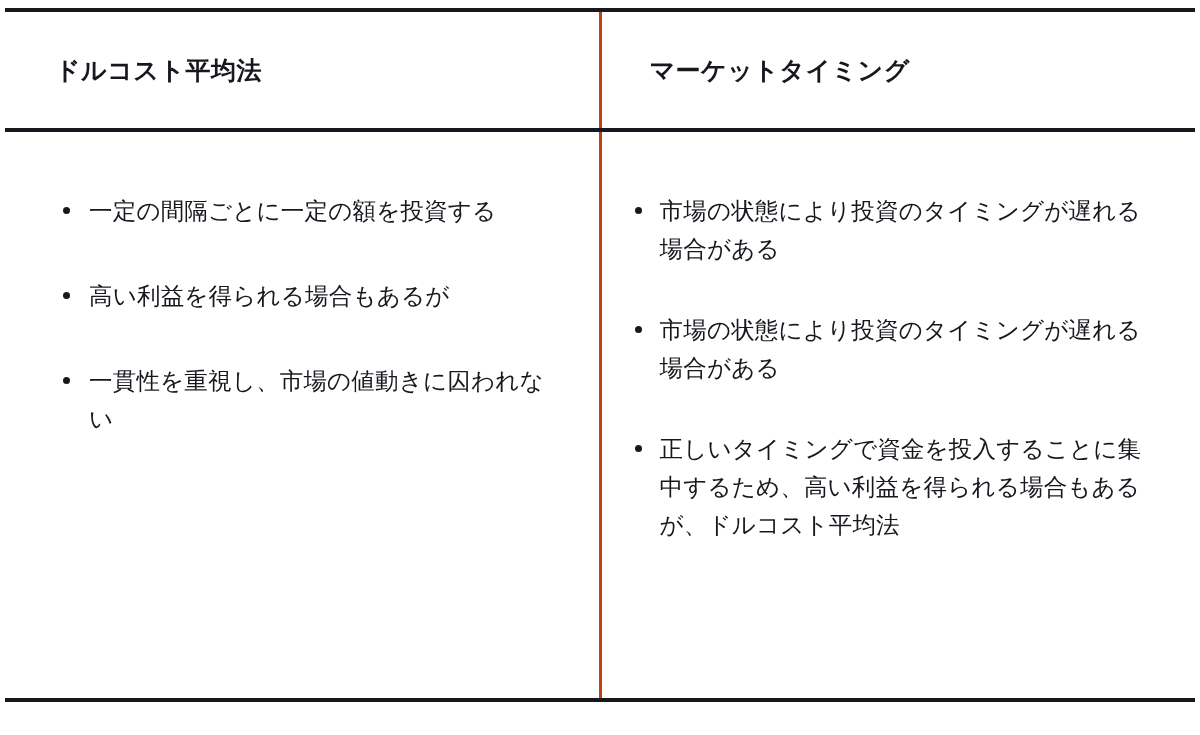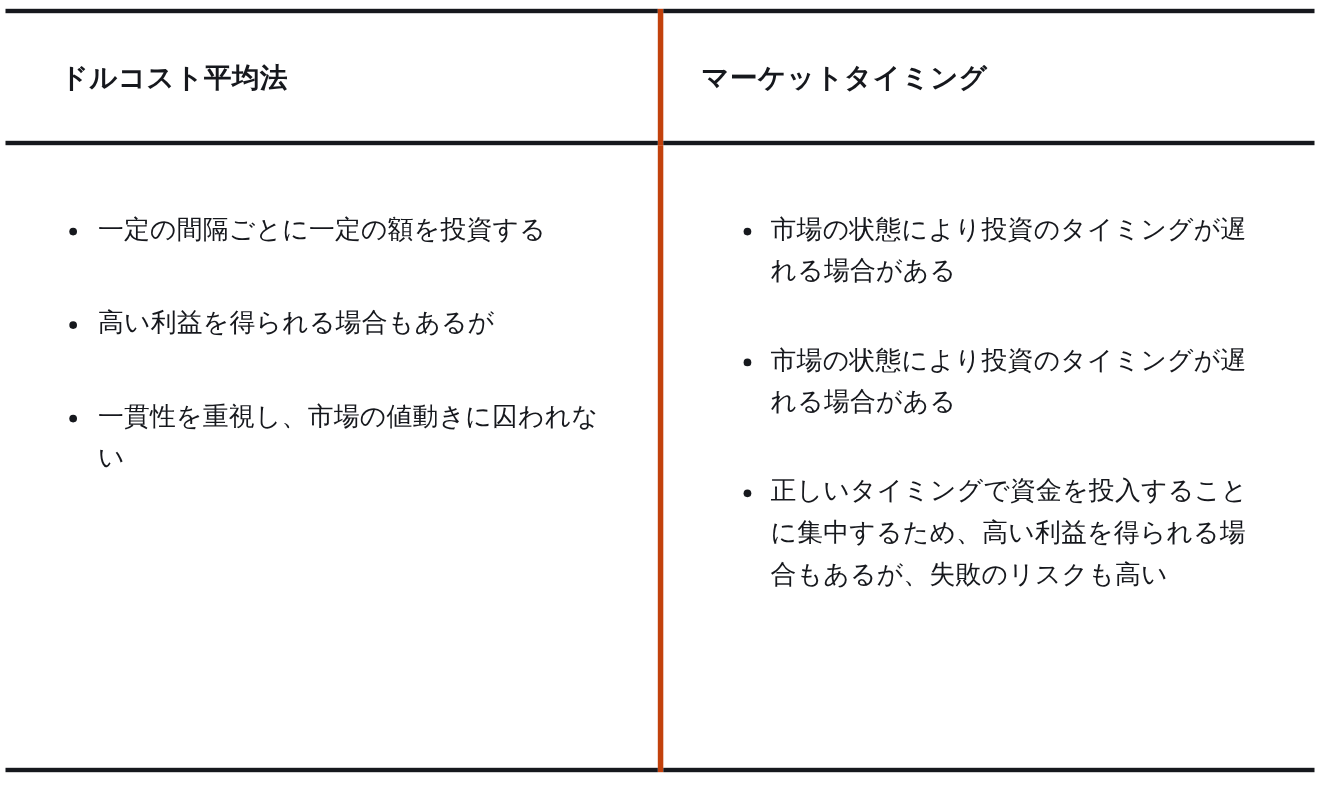--- a/index.html
+++ b/index.html
@@ -37,42 +37,41 @@
     border-top: 4px solid #16181d;
     border-bottom: 4px solid #16181d;
   }
   table.compare tbody tr.body-row td {
     border-bottom: 4px solid #16181d;
   }
 
   
   table.compare th.col-left,
   table.compare td.col-left {
-    border-right: 5px solid #c2410c;
+    border-right: 3px solid #c2410c;
   }
 
   th.col-left, th.col-right {
     text-align: left;
     vertical-align: middle;
     height: 116px;
     padding: 0 0 0 50px;
     font-size: 25px;
     font-weight: bold;
     letter-spacing: 0.5px;
   }
-  th.col-right { padding-left: 35px; }
+  th.col-right { padding-left: 48px; }
 
   td.col-left, td.col-right {
     vertical-align: top;
     padding: 60px 34px 60px 50px;
     height: 570px;
     box-sizing: border-box;
-    font-family: Liberation Mono, monospace;
   }
-  td.col-right { padding-left: 68px; padding-right: 40px; }
+  td.col-right { padding-left: 28px; padding-right: 40px; }
 
   ul.points {
     list-style: none;
     margin: 0;
     padding: 0;
   }
 
   ul.points li {
     position: relative;
     padding-left: 34px;
@@ -119,19 +118,19 @@
           <ul class="points">
             <li>一定の間隔ごとに一定の額を投資する</li>
             <li>高い利益を得られる場合もあるが</li>
             <li>一貫性を重視し、市場の値動きに囚われない</li>
           </ul>
         </td>
         <td class="col-right">
           <ul class="points">
             <li>市場の状態により投資のタイミングが遅れる場合がある</li>
             <li>市場の状態により投資のタイミングが遅れる場合がある</li>
-            <li>正しいタイミングで資金を投入することに集中するため、高い利益を得られる場合もあるが、失敗のリスクも高い</li>
+            <li>正しいタイミングで資金を投入することに集中するため、高い利益を得られる場合もあるが、ドルコスト平均法</li>
           </ul>
         </td>
       </tr>
     </tbody>
   </table>
 </div>
 
 </body></html>

